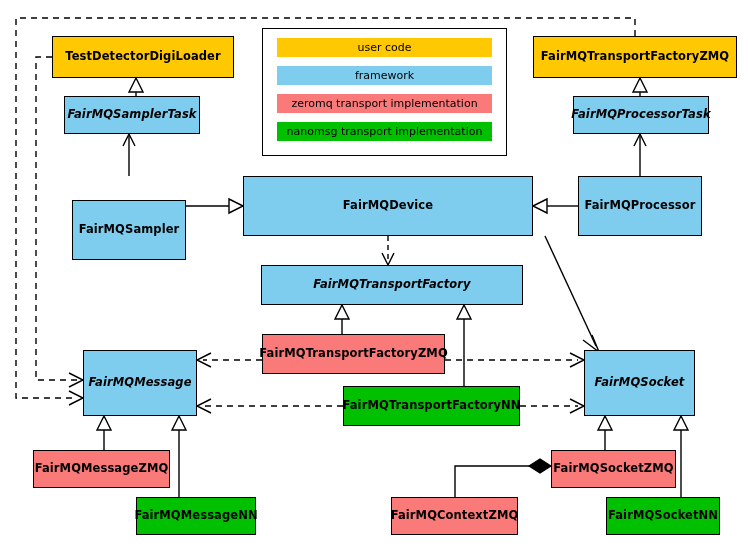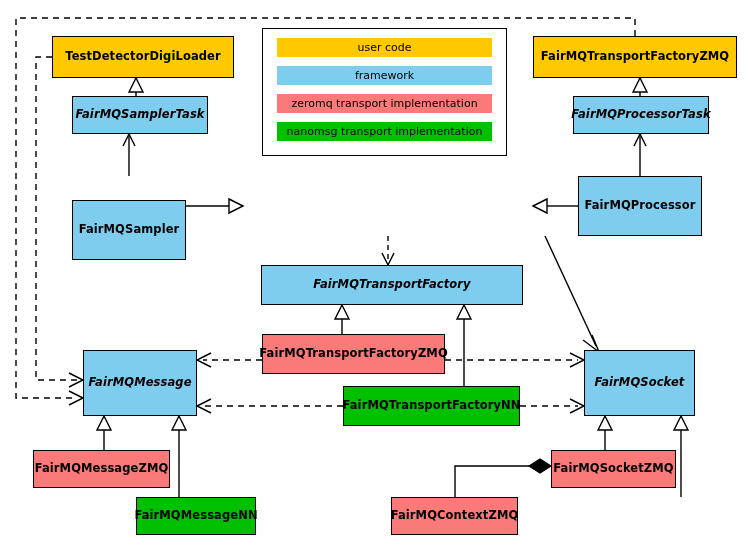--- a/index.html
+++ b/index.html
@@ -178,24 +178,25 @@
     </g>
 
     <g>
       <polyline points="455,497 455,466 536,466" fill="none" stroke="#000" stroke-width="1.4"></polyline>
       <polygon points="551,466 540,459 529,466 540,473" fill="#000000" stroke="#000" stroke-width="1.2"></polygon>
     </g>
   </svg>
 
   <div class="node c-user" style="left:52px; top:36px; width:182px; height:42px;">TestDetectorDigiLoader</div>
 
-  <div class="node c-framework abstract" style="left:72px; top:96px; width:136px; height:38px;text-align:center;">FairMQSamplerTask</div>
+  <div class="node c-framework abstract" style="left:64px; top:96px; width:136px; height:38px;text-align:center;">FairMQSamplerTask</div>
 
   <div class="node c-framework" style="left:72px; top:176px; width:114px; height:60px;margin-top:24px;">FairMQSampler</div>
 
+  <div class="node c-framework" style="left:243px; top:176px; width:290px; height:60px;">FairMQDevice</div>
 
   <div class="node c-framework" style="left:578px; top:176px; width:124px; height:60px;">FairMQProcessor</div>
 
   <div class="node c-user" style="left:533px; top:36px; width:204px; height:42px;">FairMQTransportFactoryZMQ</div>
 
   <div class="node c-framework abstract" style="left:573px; top:96px; width:136px; height:38px;">FairMQProcessorTask</div>
 
   <div class="node c-framework abstract" style="left:261px; top:265px; width:262px; height:40px;">FairMQTransportFactory</div>
 
   <div class="node c-zmq" style="left:262px; top:334px; width:183px; height:40px;">FairMQTransportFactoryZMQ</div>
@@ -205,20 +206,21 @@
   <div class="node c-framework abstract" style="left:83px; top:350px; width:114px; height:66px;">FairMQMessage</div>
 
   <div class="node c-zmq" style="left:33px; top:450px; width:137px; height:38px;">FairMQMessageZMQ</div>
 
   <div class="node c-nn" style="left:104px; top:497px; width:120px; height:38px;margin-left:32px;">FairMQMessageNN</div>
 
   <div class="node c-framework abstract" style="left:584px; top:350px; width:111px; height:66px;">FairMQSocket</div>
 
   <div class="node c-zmq" style="left:551px; top:450px; width:125px; height:38px;">FairMQSocketZMQ</div>
 
+  <div class="node c-nn" style="left:606px; top:497px; width:114px; height:38px;">FairMQSocketNN</div>
 
   <div class="node c-zmq" style="left:391px; top:497px; width:127px; height:38px;">FairMQContextZMQ</div>
 
   <div id="legend">
     <div class="legend-row c-user">user code</div>
     <div class="legend-row c-framework">framework</div>
     <div class="legend-row c-zmq">zeromq transport implementation</div>
     <div class="legend-row c-nn">nanomsg transport implementation</div>
   </div>
 

